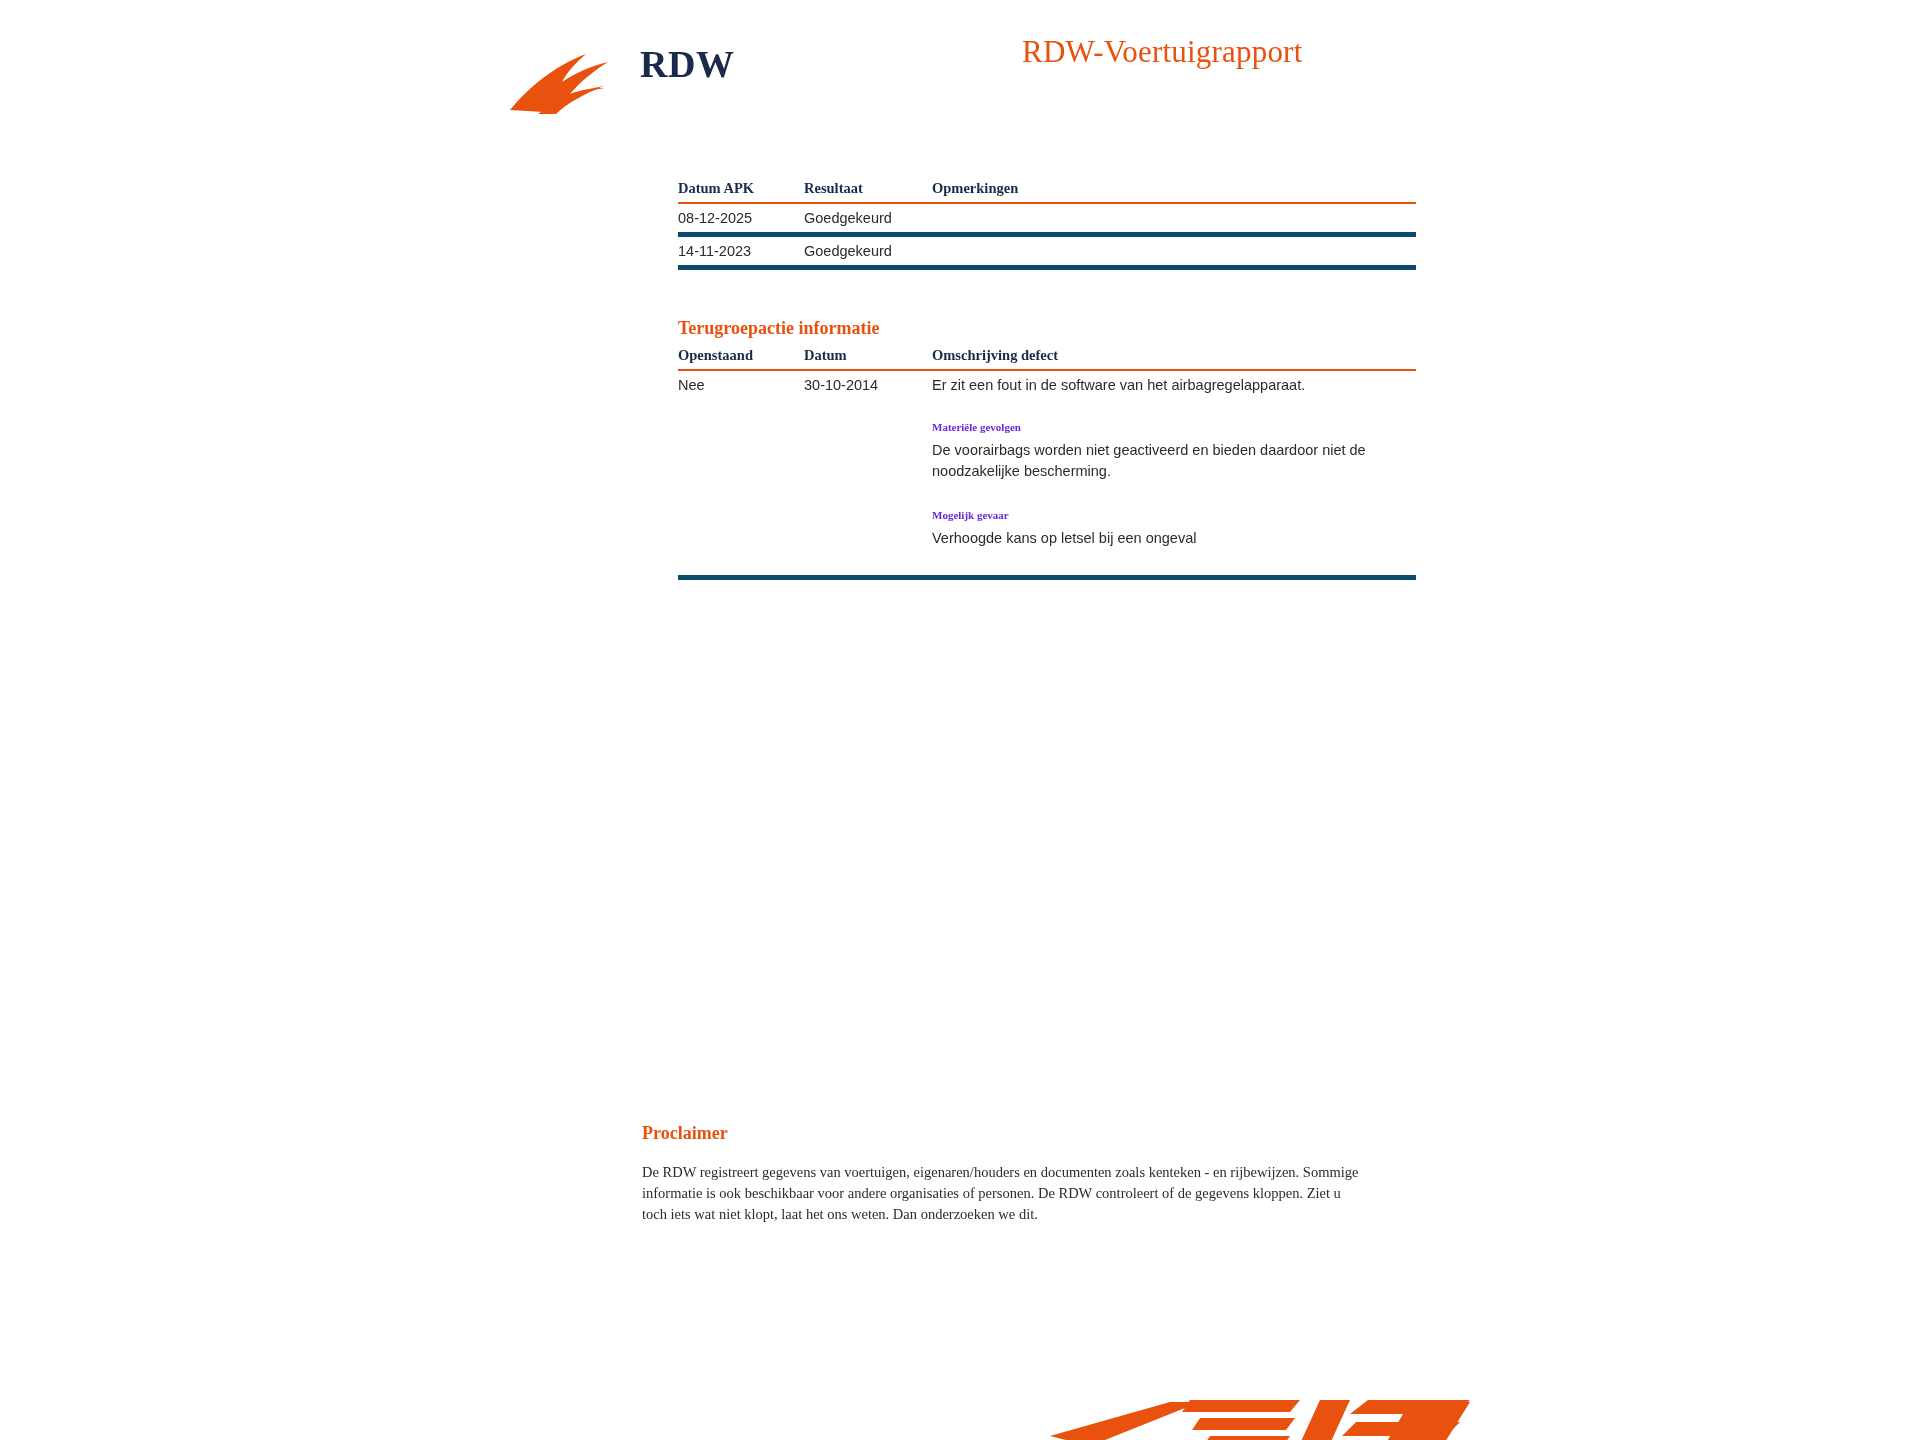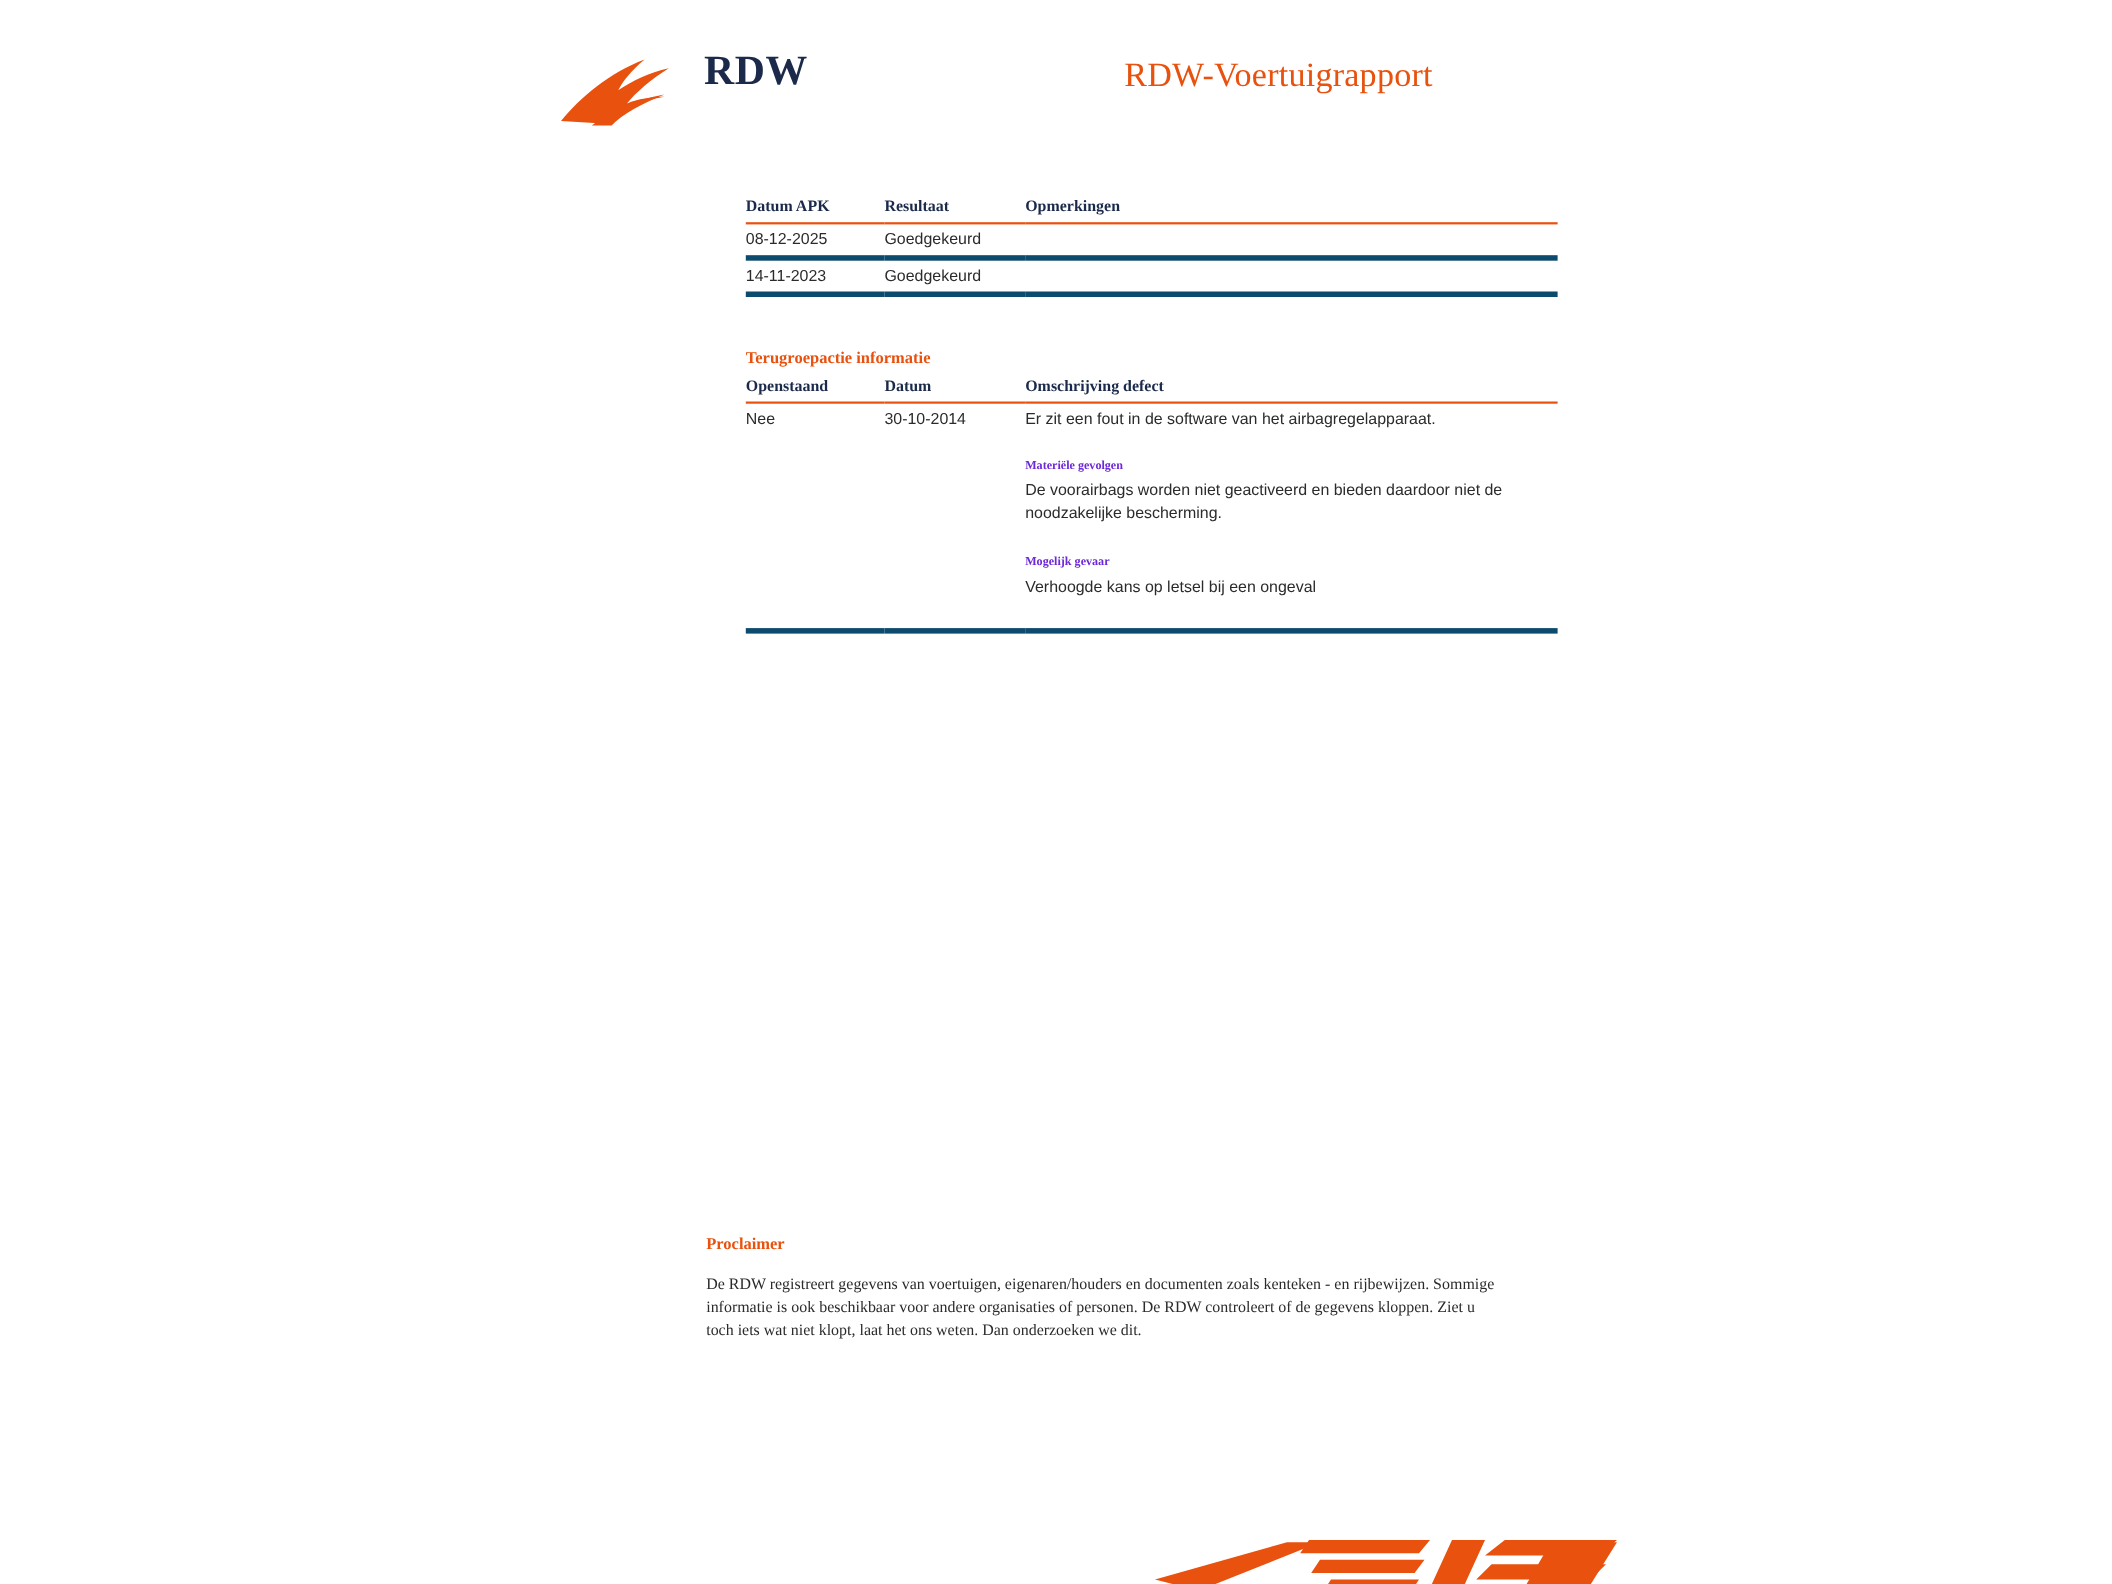--- a/index.html
+++ b/index.html
@@ -37,21 +37,21 @@
     top: 42px;
     font-family: "Liberation Serif", serif;
     font-size: 38px;
     font-weight: 700;
     letter-spacing: 0.5px;
     color: #1b2a4a;
   }
   .report-title {
     position: absolute;
     left: 1022px;
-    top: 50px;
+    top: 34px;
     font-family: "Liberation Serif", serif;
     font-size: 31px;
     color: #e8510e;
     letter-spacing: 0.2px;
   }
 
   .meta {
     position: absolute;
     left: 1022px;
     top: 110px;
@@ -74,21 +74,21 @@
 
   
   .block {
     position: absolute;
     left: 678px;
     width: 738px;
   }
   .section-title {
     font-family: "Liberation Serif", serif;
     font-weight: 700;
-    font-size: 15px;
+    font-size: 18px;
     color: #e8510e;
     margin-bottom: 8px;
   }
   table.tbl {
     width: 100%;
     border-collapse: collapse;
     table-layout: fixed;
   }
   table.tbl th {
     text-align: left;

